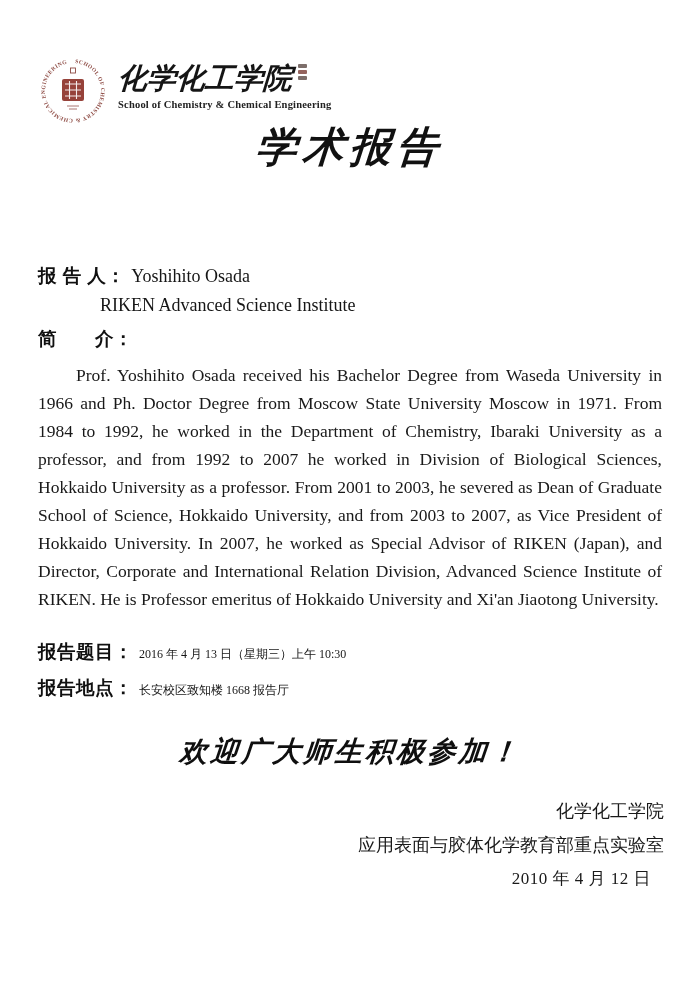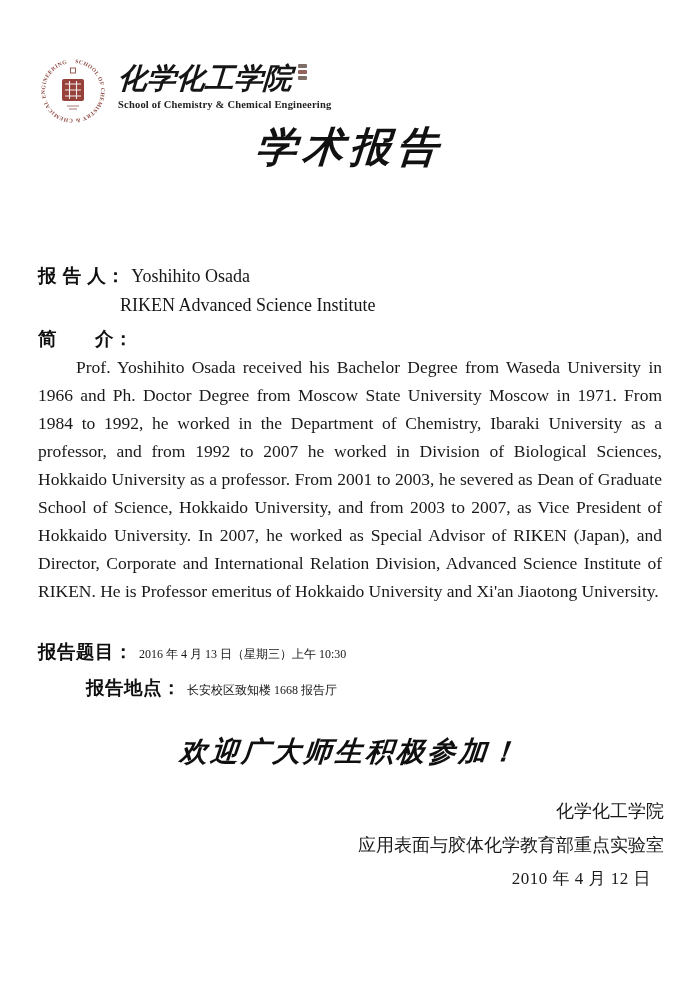--- a/index.html
+++ b/index.html
@@ -69,32 +69,32 @@
     font-weight:700;font-size:18.5px;color:#101010;
     white-space:pre;letter-spacing:.5px;
   }
   .row .value{
     font-family:"Liberation Serif",serif;
     font-size:18px;color:#161616;margin-left:6px;
   }
   .row-topic{top:221px;}
   .row-speaker{top:263px;text-align:center;}
   .affiliation{
-    position:absolute;left:120px;top:295px;
+    position:absolute;left:100px;top:295px;
     font-family:"Liberation Serif",serif;
     font-size:18px;color:#161616;
   }
   .row-intro{top:326px;}
   .row-time{top:639px;}
-  .row-venue{top:675px;margin-left:48px;}
+  .row-venue{top:675px;}
   .row-time .value,.row-venue .value{font-size:12px;}
 
   
   .bio{
-    position:absolute;left:38px;top:353px;width:624px;
+    position:absolute;left:38px;top:361px;width:624px;
     font-family:"Liberation Serif",serif;
     font-size:17.5px;line-height:28px;color:#191919;
     text-align:justify;text-indent:38px;margin:0;
   }
 
   
   .welcome{
     position:absolute;top:733px;left:0;width:100%;
     text-align:center;
     font-family:"DejaVu Serif","Liberation Serif",serif;

